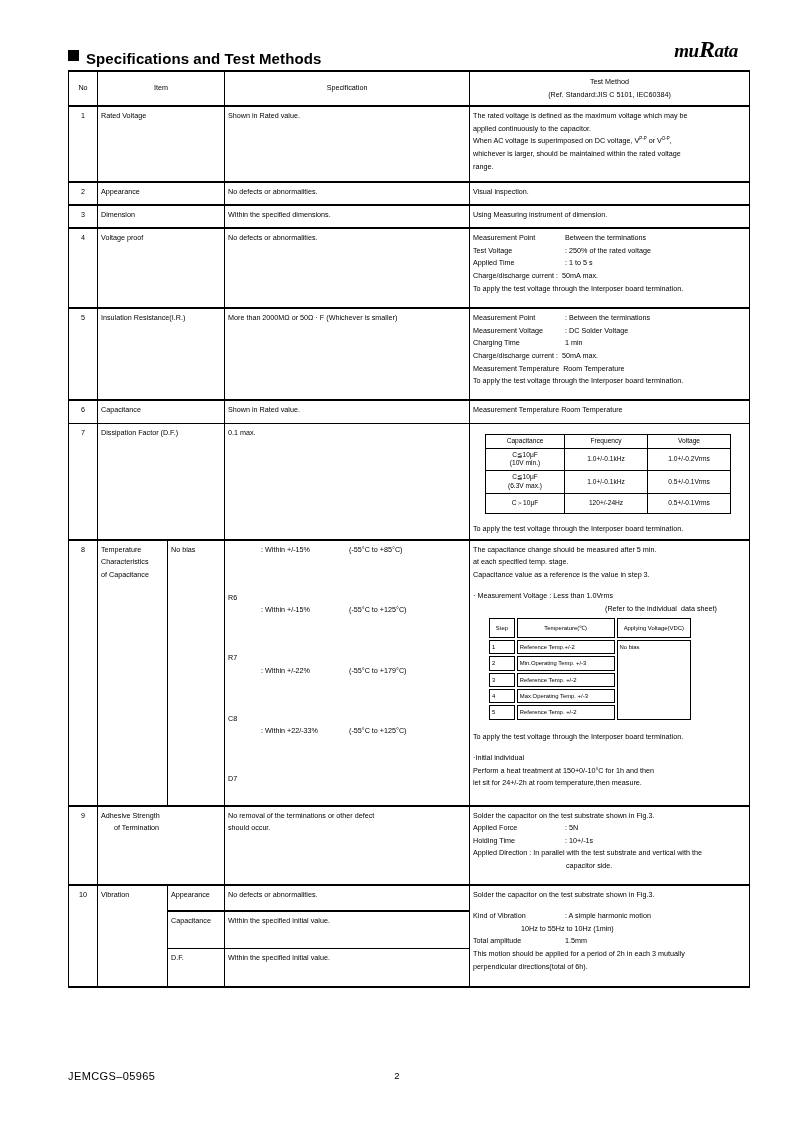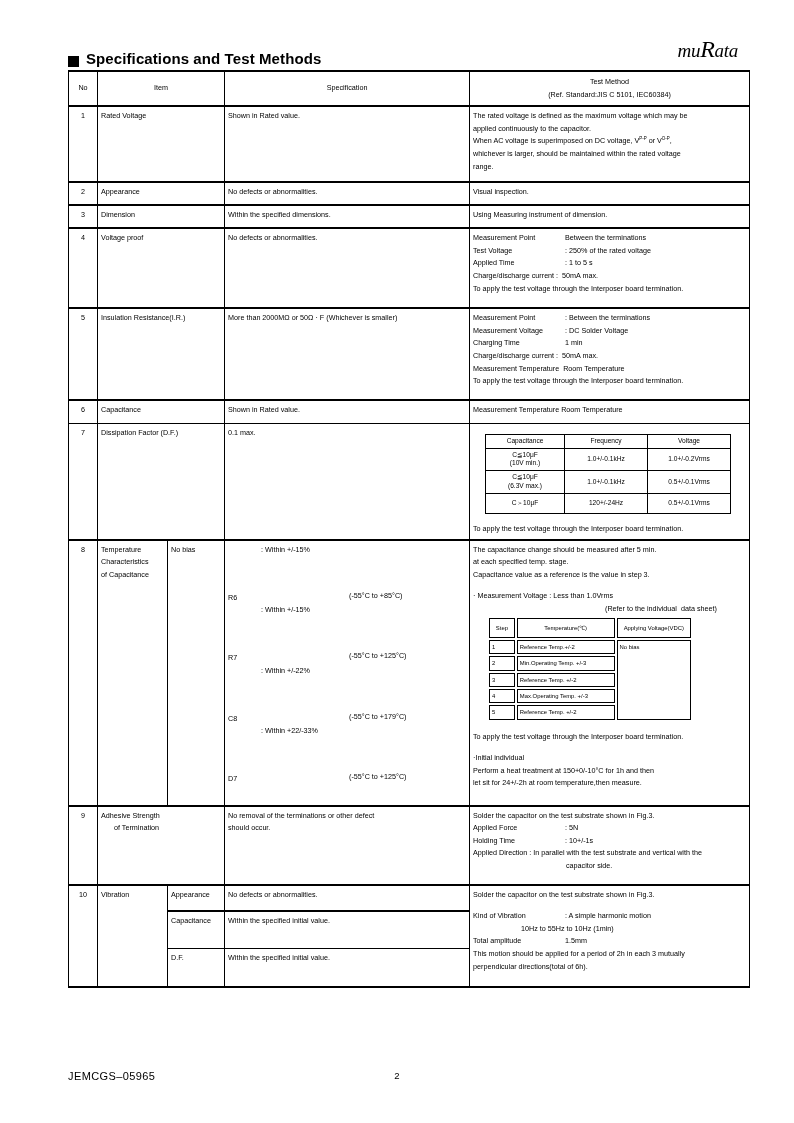--- a/index.html
+++ b/index.html
@@ -9,29 +9,29 @@
     font-family:"Liberation Sans", sans-serif;
     color:#000;
     position:relative;
   }
   .page { position:absolute; left:0; top:0; width:794px; height:1123px; }
 
   
   .logo {
     position:absolute; right:56px; top:36px;
     font-family:"Liberation Serif", serif;
-    font-style:italic; font-weight:normal;
+    font-style:italic; font-weight:bold;
     font-size:19px; letter-spacing:-0.3px;
     white-space:nowrap;
   }
   .logo .big { font-size:24px; }
 
   .title-wrap {
     position:absolute; left:68px; top:50px;
-    display:flex; align-items:flex-end; gap:7px;
+    display:flex; align-items:flex-start; gap:7px;
   }
   .title-sq { width:11px; height:11px; background:#000; display:block; }
   .title-txt { font-size:15px; font-weight:bold; letter-spacing:0.1px; }
 
   
   table.spec {
     position:absolute; left:68px; top:70px;
     width:669px;
     border-collapse:collapse;
     table-layout:fixed;
@@ -62,21 +62,21 @@
 
   
   .kv { display:flex; }
   .kv .k { flex:0 0 92px; }
   .kv .v { flex:1 1 auto; }
 
   
   .tc { display:flex; }
   .tc .code  { flex:0 0 33px;margin-top:48px; }
   .tc .within{ flex:0 0 88px; }
-  .tc .range { flex:1 1 auto;margin-top:46px; }
+  .tc .range { flex:1 1 auto; }
 
   
   table.inner {
     border-collapse:collapse;
     font-size:6.6px;
     margin:7px 0 0 12px;
     table-layout:fixed;
   }
   table.inner td, table.inner th {
     border:1px solid #000;

